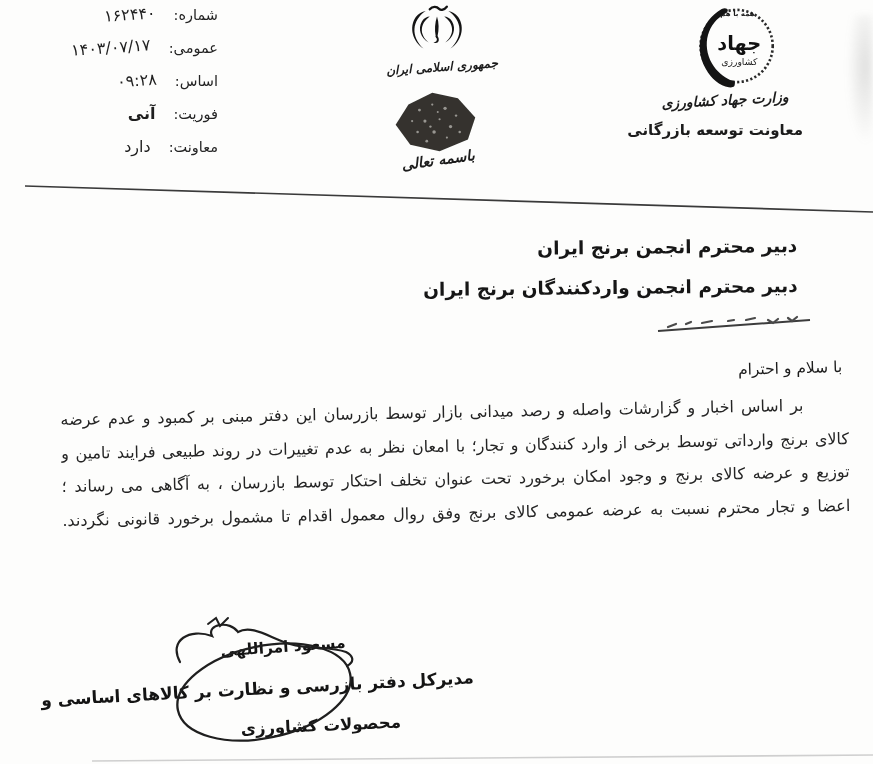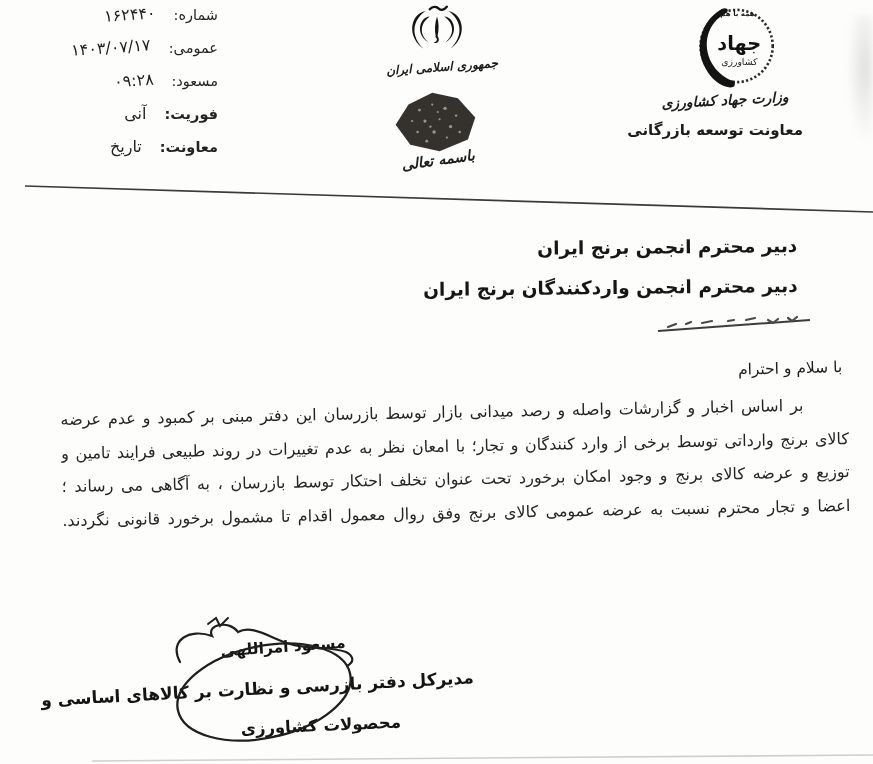--- a/index.html
+++ b/index.html
@@ -6,24 +6,24 @@
   .page{
     position:relative;width:873px;height:764px;background:#fdfdfc;
     overflow:hidden;font-family:"DejaVu Sans",sans-serif;color:#1c1c1c;
     direction:rtl;
   }
   
   .meta{position:absolute;left:60px;top:4px;width:158px;direction:rtl;}
   .meta-row{display:flex;flex-direction:row;justify-content:flex-start;
     align-items:baseline;gap:18px;line-height:21px;margin-bottom:11px;}
   .meta-label{font-size:14.5px;color:#232323;white-space:nowrap;text-align:center;}
-  .meta-label.bold{font-weight:bold;}
+  .meta-label.bold{font-weight:normal;}
   .meta-value{font-size:16px;color:#1f1f1f;white-space:nowrap;display:inline-block;}
   .mv-hand{transform:rotate(-4deg);transform-origin:center;}
-  .mv-bold{font-weight:normal;}
+  .mv-bold{font-weight:bold;}
   
   .emblem{position:absolute;left:406px;top:2px;}
   .country{position:absolute;left:378px;top:60px;width:128px;text-align:center;
     font-size:12px;font-style:italic;font-weight:bold;transform:rotate(-4deg);white-space:nowrap;}
   .stamp{position:absolute;left:392px;top:87px;}
   .basmala{position:absolute;left:396px;top:152px;width:84px;text-align:center;
     font-size:14.5px;font-style:italic;font-weight:bold;transform:rotate(-8deg);white-space:nowrap;}
   
   .logo{position:absolute;left:690px;top:2px;}
   .ministry{position:absolute;left:650px;top:92px;width:150px;text-align:center;
@@ -65,30 +65,30 @@
   <div class="meta">
     <div class="meta-row">
       <span class="meta-label">شماره:</span>
       <span class="meta-value mv-hand">۱۶۲۴۴۰</span>
     </div>
     <div class="meta-row">
       <span class="meta-label">عمومی:</span>
       <span class="meta-value mv-hand">۱۴۰۳/۰۷/۱۷</span>
     </div>
     <div class="meta-row">
-      <span class="meta-label">مسعود:</span>
+      <span class="meta-label">اساس:</span>
       <span class="meta-value mv-hand">۰۹:۲۸</span>
     </div>
     <div class="meta-row">
       <span class="meta-label bold">فوریت:</span>
       <span class="meta-value mv-bold">آنی</span>
     </div>
     <div class="meta-row">
       <span class="meta-label bold">معاونت:</span>
-      <span class="meta-value">تاریخ</span>
+      <span class="meta-value">دارد</span>
     </div>
   </div>
 
   <svg class="emblem" width="62" height="56" viewBox="0 0 120 100">
     <path d="M46 10 C 52 3 60 5 64 9 C 68 13 74 11 79 5" stroke="#141414" stroke-width="4.5" fill="none" stroke-linecap="round"></path>
     <path d="M60 24 C 64 36 64 50 61 62 C 60 67 58 67 57.5 62 C 55 50 56 36 60 24 Z" fill="#141414"></path>
     <path d="M59 60 C 67 66 64 79 53 74 C 60 74 62 67 57 63 Z" fill="#141414"></path>
     <path d="M46 24 C 26 38 26 60 44 74 C 29 66 22 48 31 33 C 35 27 41 24 46 24 Z" fill="#141414"></path>
     <path d="M74 24 C 94 38 94 60 76 74 C 91 66 98 48 89 33 C 85 27 79 24 74 24 Z" fill="#141414"></path>
     <path d="M38 13 C 11 31 9 63 34 86 C 13 73 5 45 19 25 C 24 18 31 14 38 13 Z" fill="#141414"></path>

